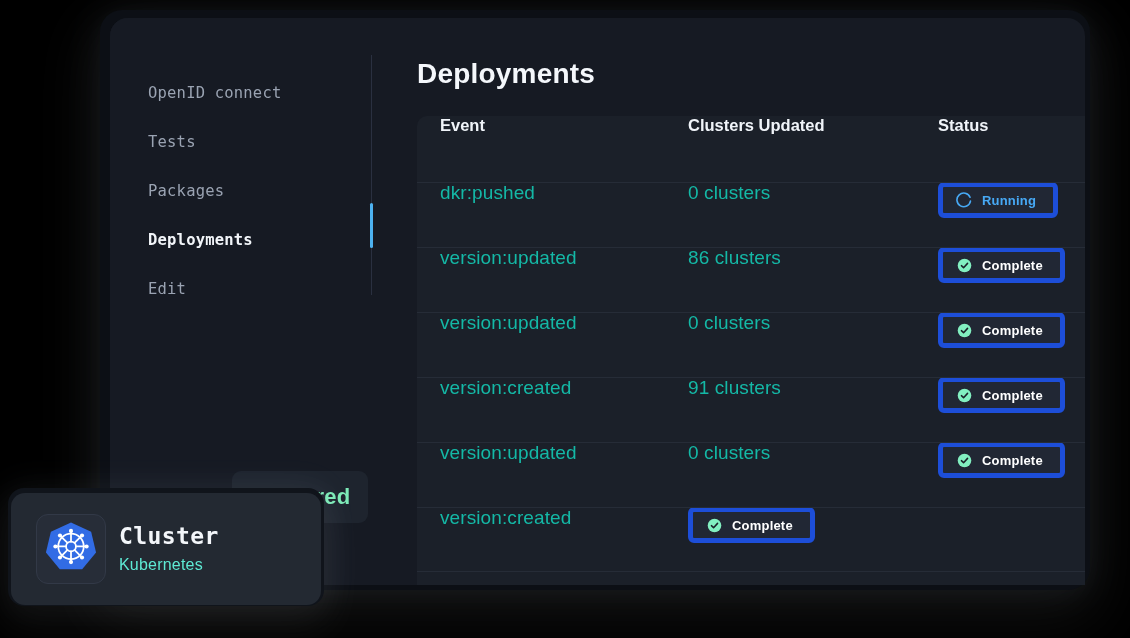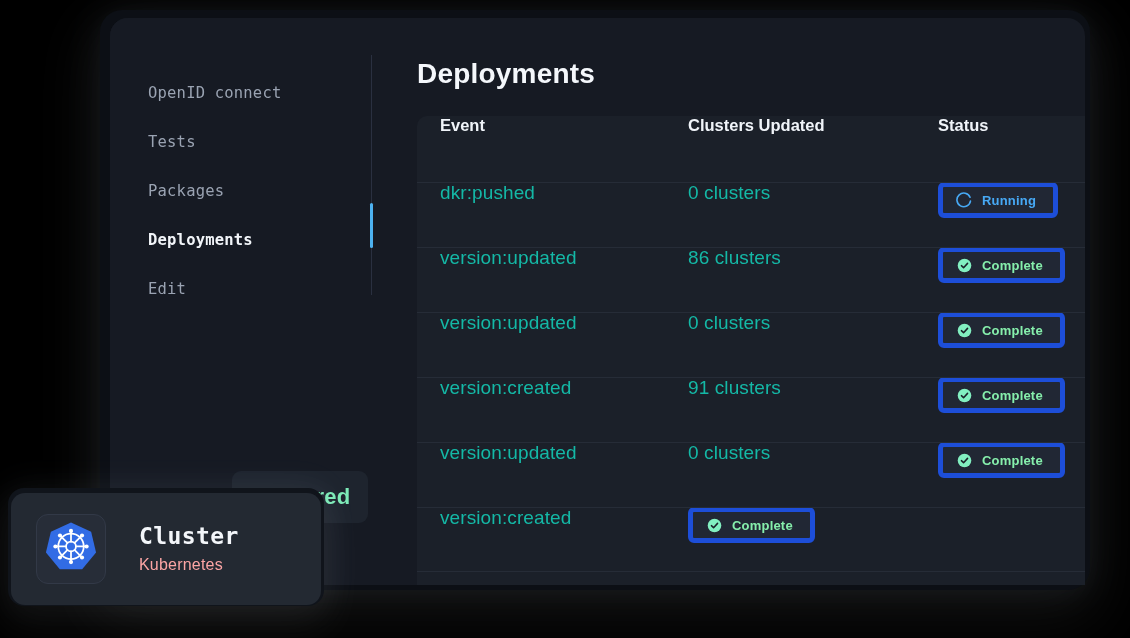--- a/index.html
+++ b/index.html
@@ -171,21 +171,21 @@
     padding: 0 17px 0 13px;
     border-radius: 6px;
     background: #212734;
     border: 5px solid #1d4ed8;
     font-size: 13px;
     font-weight: bold;
     letter-spacing: 0.2px;
     white-space: nowrap;
   }
   .badge.running  { color: #47a9f5; }
-  .badge.complete { color: #86efac; }
+  .badge.complete { color: #ffffff; }
   .badge .icon { display: flex; flex: none; }
 
   
   #delivered-chip {
     position: absolute;
     left: 232px;
     top: 471px;
     width: 136px;
     height: 52px;
     border-radius: 9px;
@@ -228,33 +228,33 @@
     width: 70px;
     height: 70px;
     flex: none;
     border-radius: 12px;
     background: #272d38;
     border: 1px solid #323947;
     display: flex;
     align-items: center;
     justify-content: center;
   }
-  #cluster-text { margin-left: 33px; }
+  #cluster-text { margin-left: 13px; }
   #cluster-title {
     font-family: "DejaVu Sans Mono", "Liberation Mono", monospace;
     font-size: 23px;
     font-weight: bold;
     color: #f3f6fa;
     letter-spacing: 0.4px;
     line-height: 1.05;
   }
   #cluster-subtitle {
     margin-top: 8px;
     font-size: 16px;
-    color: #fca5a5;
+    color: #5eead4;
     letter-spacing: 0.2px;
   }
 </style>
 </head>
 <body>
 
 <div id="stage">
 
   <div id="window-shadow"></div>
 

